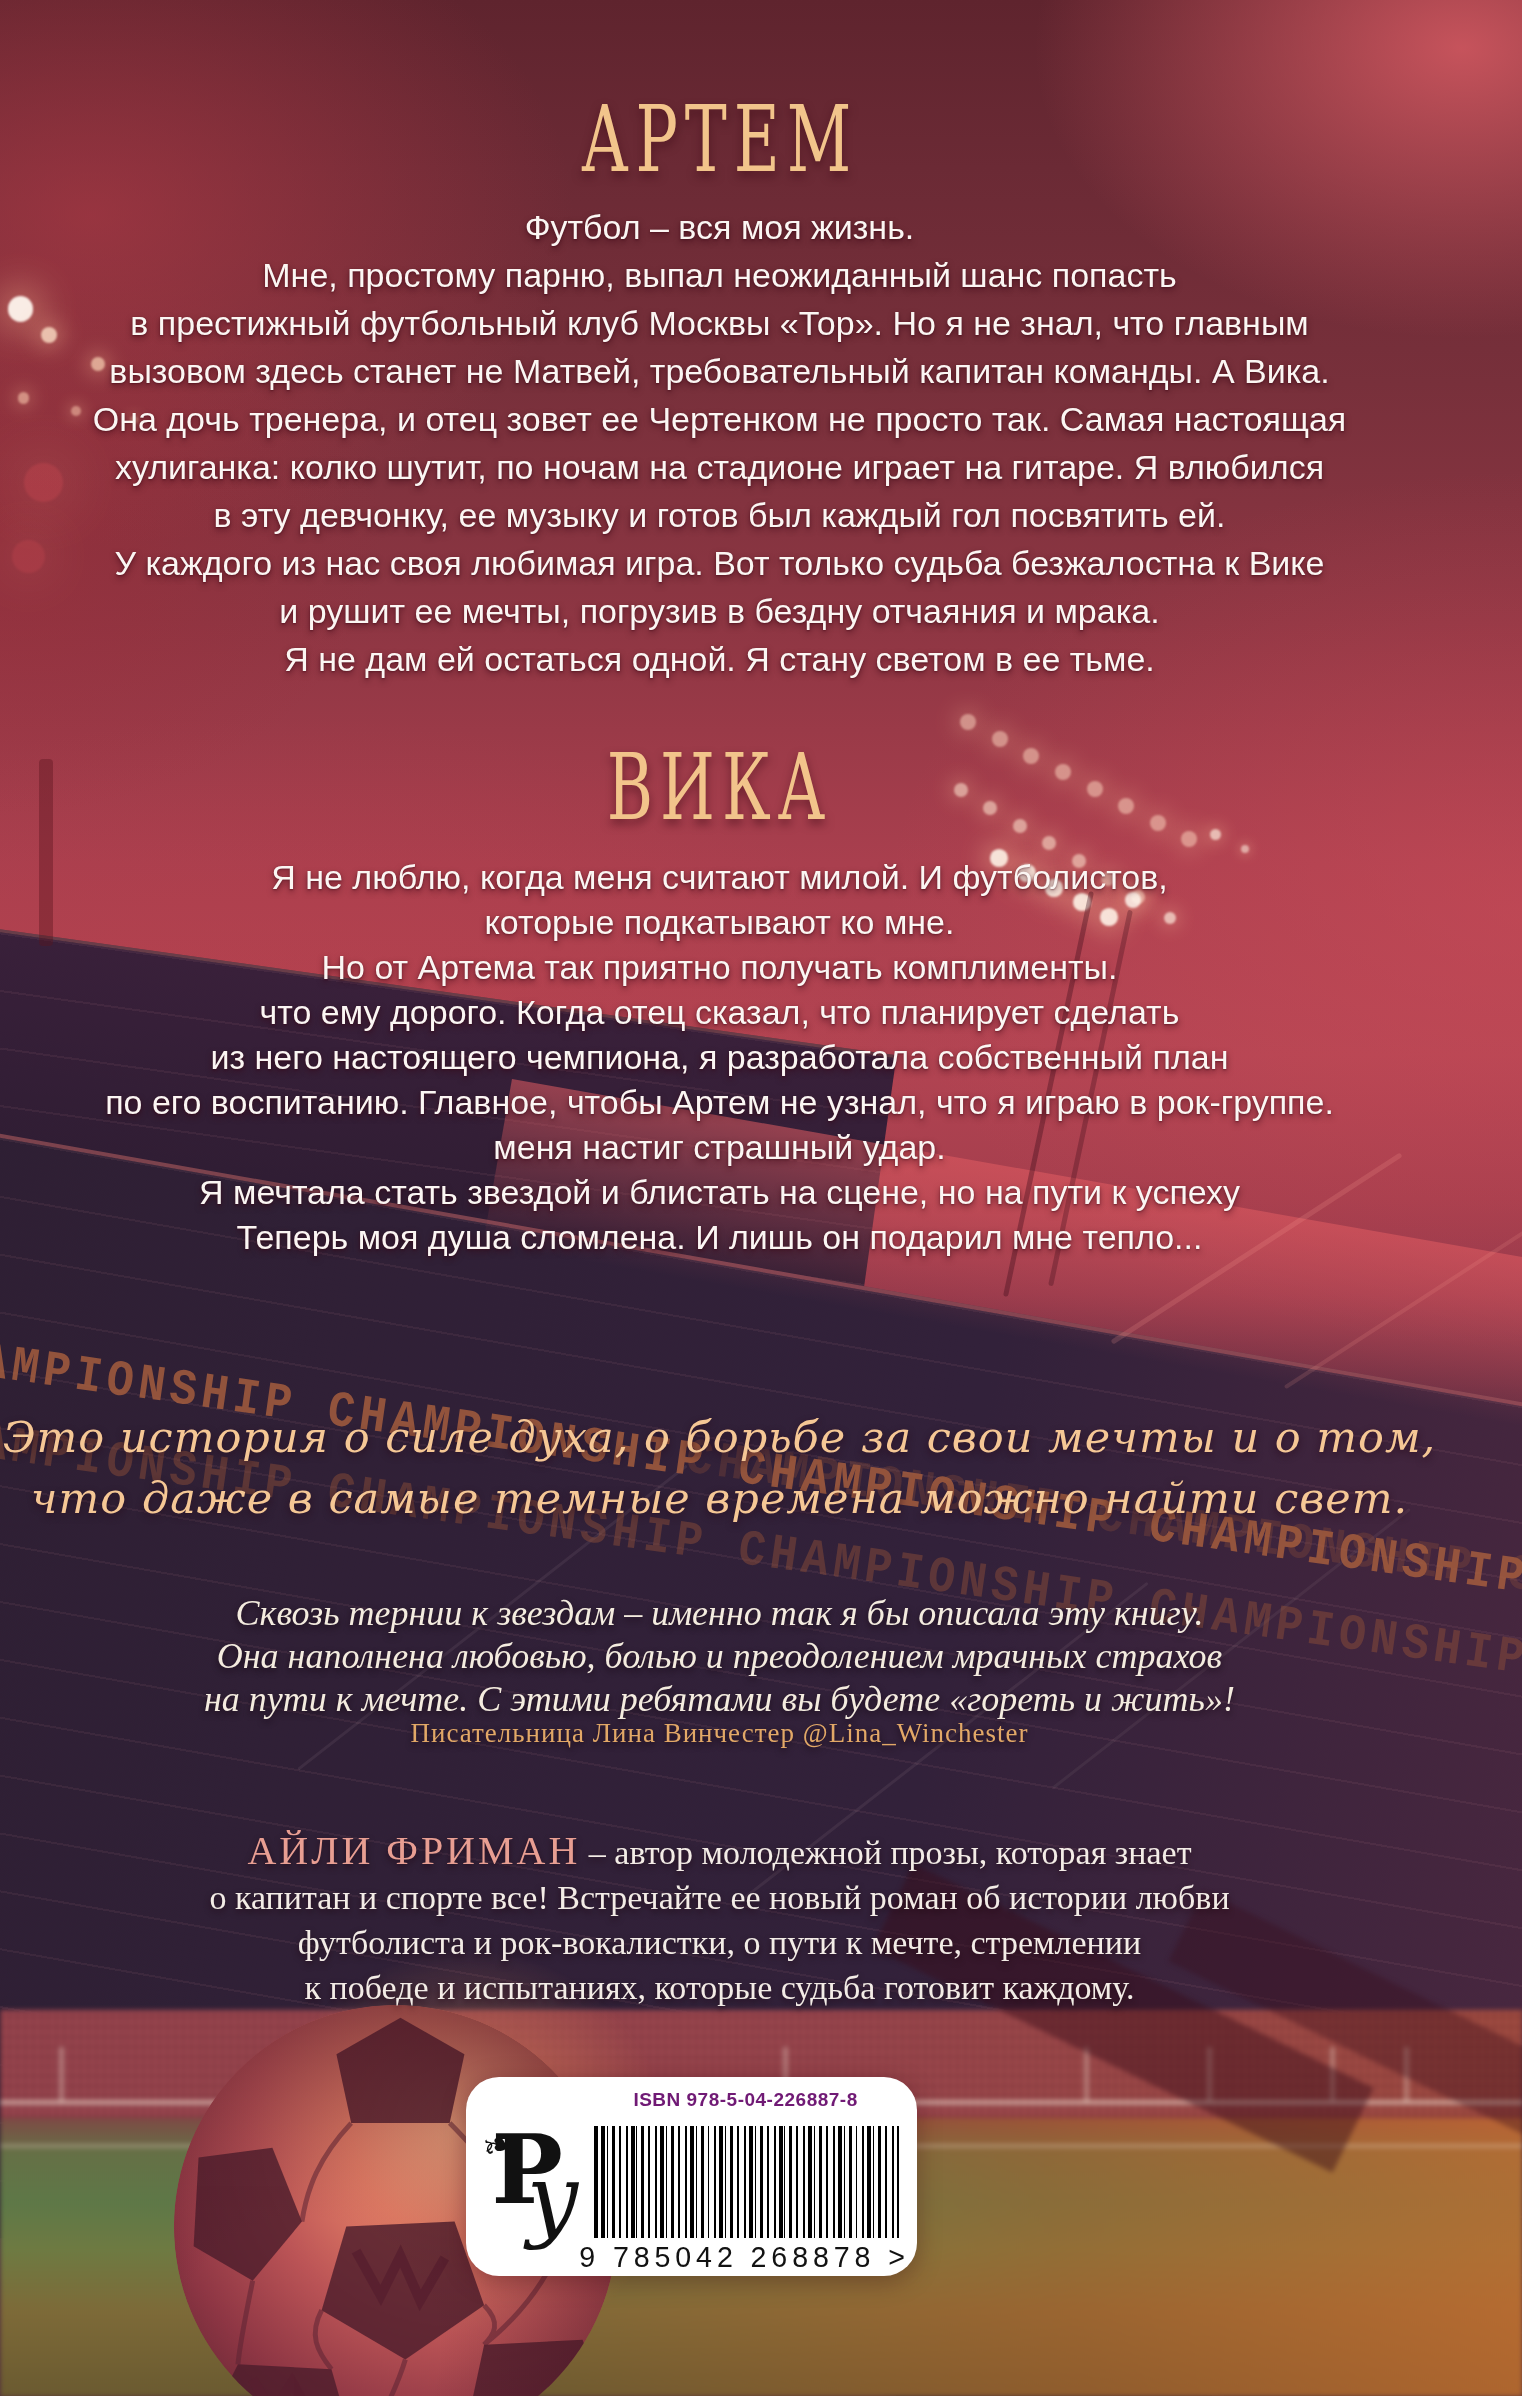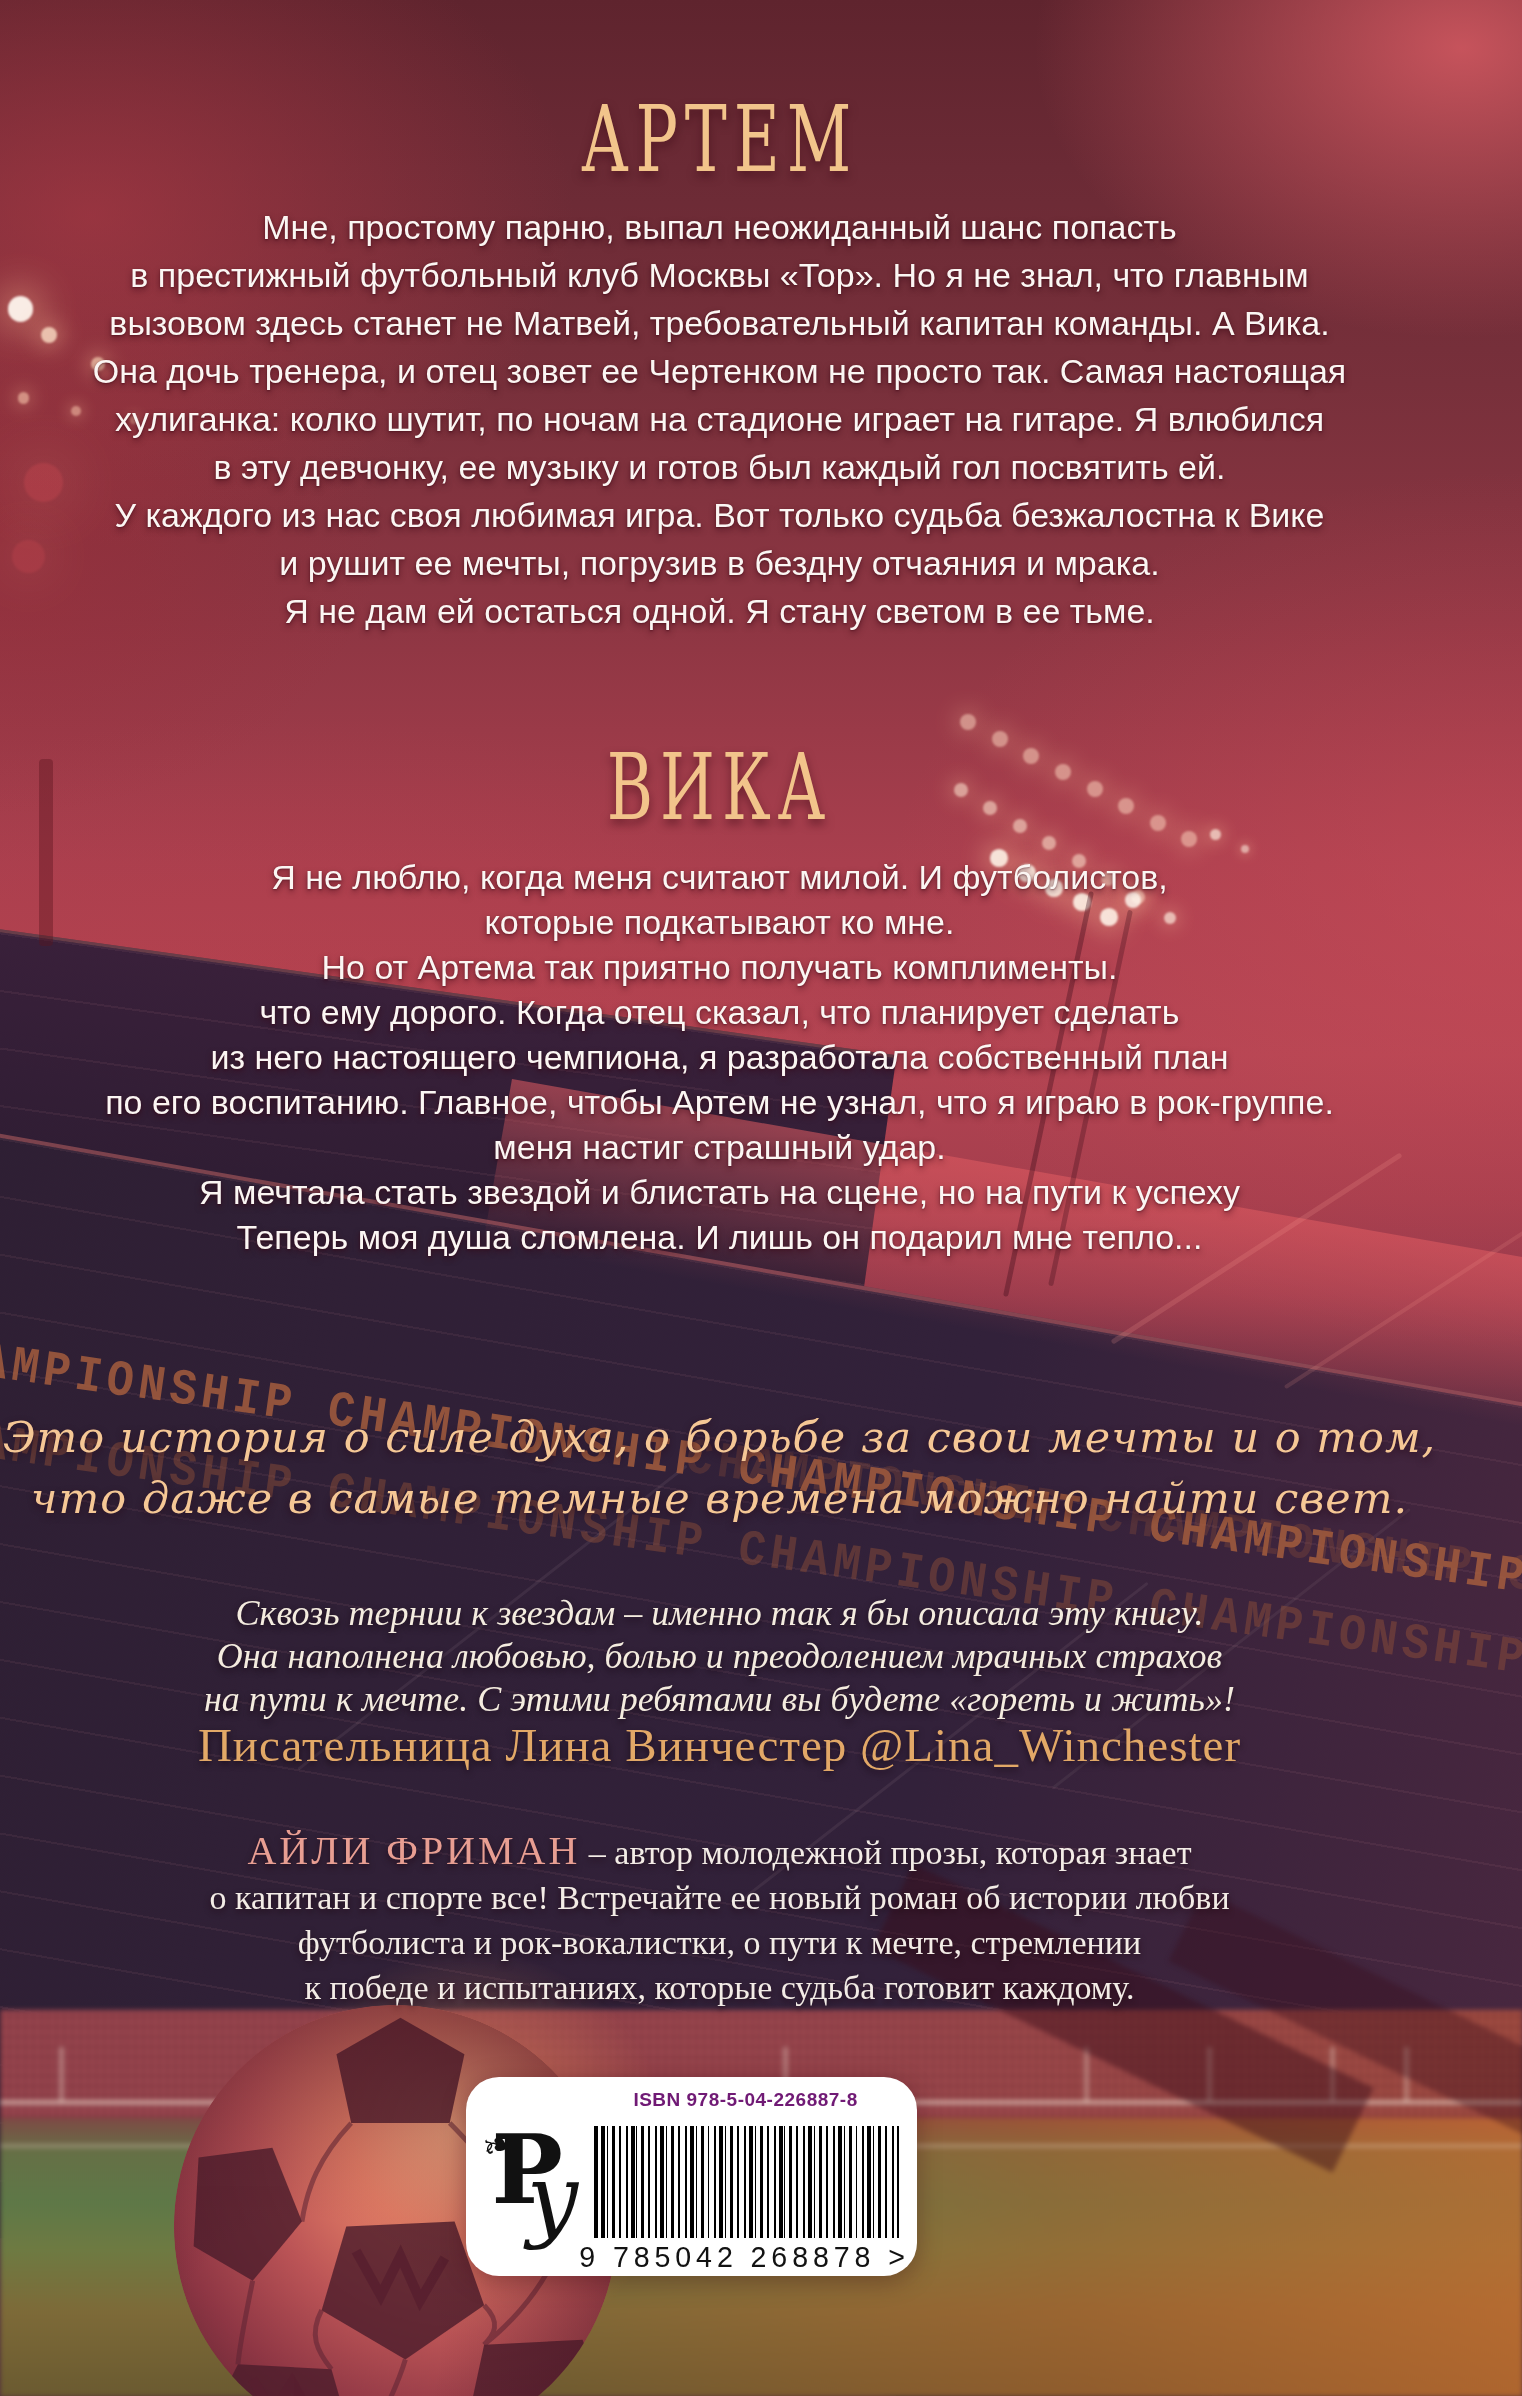--- a/index.html
+++ b/index.html
@@ -54,21 +54,21 @@
   .sec-title{color:#f2c48b;font-family:"DejaVu Serif",serif;font-weight:400;
      text-shadow:0 3.9px 7.9px rgba(60,10,20,.55);}
   .sec-title .stretch{display:inline-block;font-size:63px;letter-spacing:6.9px;transform:scaleY(1.45);transform-origin:center;}
   .body-text{color:#fbf6f3;font-size:34px;text-shadow:0 3px 6.9px rgba(55,5,18,.6),0 1px 2px rgba(55,5,18,.45);}
   #artem-text{line-height:48px;}
   #vika-text{line-height:45px;}
   .script-quote{font-family:"DejaVu Serif",serif;font-style:italic;color:#f5c795;
      font-size:43px;line-height:61px;letter-spacing:1px;text-shadow:0 3px 7.9px rgba(40,10,25,.7);}
   .review-text{font-family:"Liberation Serif",serif;font-style:italic;color:#f4ecdf;
      font-size:36px;line-height:43px;text-shadow:0 3px 5.9px rgba(20,5,15,.7);}
-  #credit{font-family:"Liberation Serif",serif;color:#e2a867;font-size:47px;letter-spacing:1px;
+  #credit{font-family:"Liberation Serif",serif;color:#e2a867;font-size:27px;letter-spacing:1px;
      text-shadow:0 3px 5.9px rgba(20,5,15,.7);}
   #bio{font-family:"Liberation Serif",serif;color:#f3ece6;font-size:34px;line-height:45px;
      text-shadow:0 3px 5.9px rgba(30,5,15,.65);}
   #bio .author-name{color:#e89e92;font-size:40px;letter-spacing:3px;}
   
   #label{left:466px;top:2077px;width:451px;height:199px;background:#ffffff;border-radius:33px;
      box-shadow:0 5.9px 23.6px rgba(60,10,20,.35);}
   #isbn{position:absolute;left:116px;right:7.9px;top:11.8px;text-align:center;color:#701a75;
      font-size:19px;font-weight:600;letter-spacing:0.5px;font-family:"Liberation Sans",sans-serif;}
   #publisher-logo{position:absolute;left:17.7px;top:43px;width:100px;height:128px;color:#111;
@@ -200,20 +200,21 @@
         <path d="M85,385 L105,420 L125,388 L145,424"></path>
       </g>
       <circle cx="230" cy="230" r="225" fill="url(#ballShade)"></circle>
     </g>
   </svg>
 
   <div class="abs center sec-title" style="top:103px;">
     <span class="stretch">АРТЕМ</span>
   </div>
   <div class="abs center body-text" id="artem-text" style="top:203px;">
+    <div>Футбол – вся моя жизнь.</div>
     <div>
         <div>Мне, простому парню, выпал неожиданный шанс попасть</div>
         <div>в престижный футбольный клуб Москвы «Тор». Но я не знал, что главным</div>
         <div>вызовом здесь станет не Матвей, требовательный капитан команды. А Вика.</div>
         <div>Она дочь тренера, и отец зовет ее Чертенком не просто так. Самая настоящая</div>
         <div>хулиганка: колко шутит, по ночам на стадионе играет на гитаре. Я влюбился</div>
         <div>в эту девчонку, ее музыку и готов был каждый гол посвятить ей.</div>
         <div>У каждого из нас своя любимая игра. Вот только судьба безжалостна к Вике</div>
         <div>и рушит ее мечты, погрузив в бездну отчаяния и мрака.</div>
         <div>Я не дам ей остаться одной. Я стану светом в ее тьме.</div>

